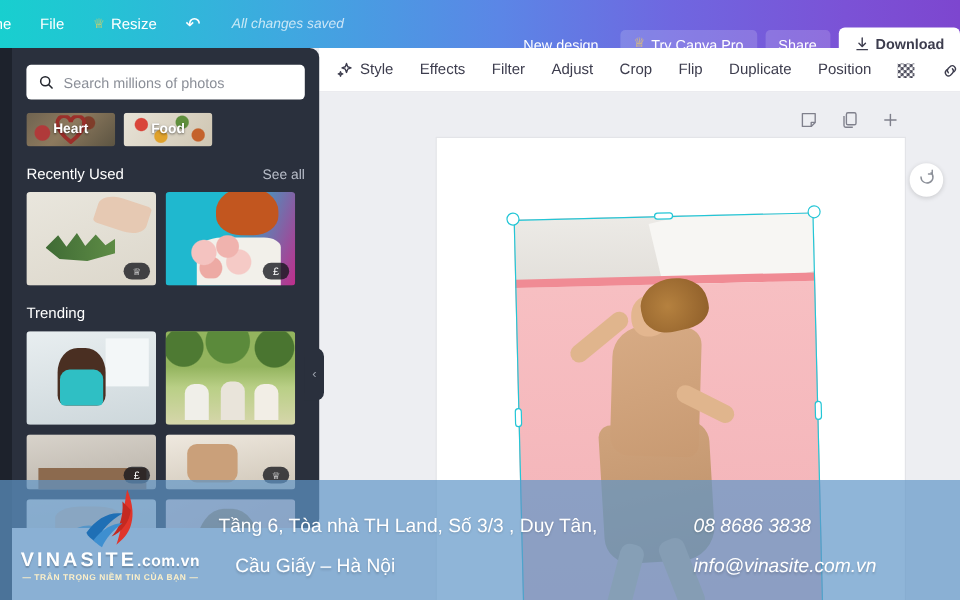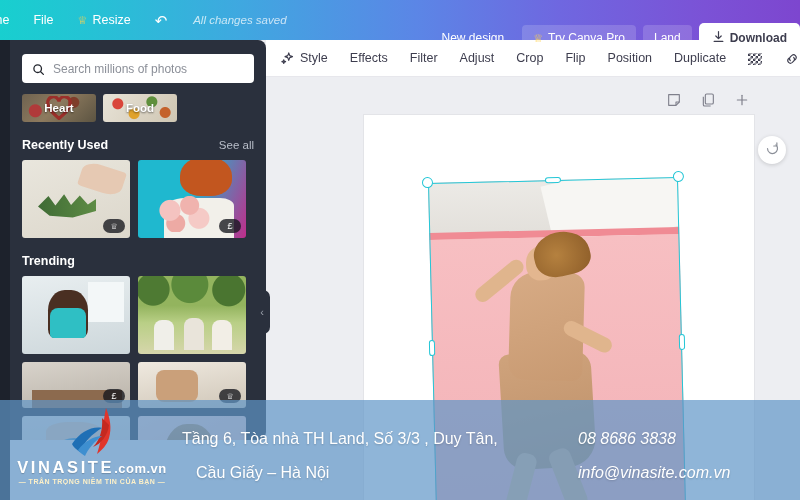--- a/index.html
+++ b/index.html
@@ -18,21 +18,21 @@
   }
   .tb-item{
     color:#ffffff;font-size:12.5px;display:flex;align-items:center;gap:5px;
     padding:0 12px;height:40px;white-space:nowrap;
   }
   .tb-item.first{padding-left:0;margin-left:-8px;}
   .tb-saved{color:rgba(255,255,255,.72);font-size:11.5px;font-style:italic;padding:0 14px;}
   .tb-spacer{flex:1;}
   .tb-btn{
     font-size:12px;color:#fff;border-radius:4px;padding:6px 11px;white-space:nowrap;
-    display:flex;align-items:center;gap:5px;margin-right:7px;margin-top:36px;
+    display:flex;align-items:flex-start;gap:5px;margin-right:7px;margin-top:36px;
   }
   .tb-btn.pro{background:rgba(255,255,255,.16);}
   .tb-btn.share{background:rgba(255,255,255,.16);}
   .tb-btn.download{
     background:#ffffff;color:#3d3d4e;font-weight:bold;margin-right:0;
     padding:7px 13px;border-radius:5px;
   }
   .tb-btn.plain{background:transparent;}
   .crown{font-size:11px;color:#ffd34d;line-height:1;}
   .undo-ico{font-size:15px;color:#fff;line-height:1;}
@@ -83,21 +83,21 @@
      radial-gradient(circle at 20% 35%,#d9453a 0 5px,transparent 6px),
      radial-gradient(circle at 42% 70%,#e0a22c 0 5px,transparent 6px),
      radial-gradient(circle at 66% 28%,#5f8f3c 0 5px,transparent 6px),
      radial-gradient(circle at 84% 66%,#c4622c 0 5px,transparent 6px),
      linear-gradient(120deg,#e7e2d6,#cfc6b3);}
 
   .sec-head{
     display:flex;align-items:baseline;justify-content:space-between;
     padding:16px 12px 8px 12px;
   }
-  .sec-title{color:#fff;font-size:12.5px;font-weight:bold;}
+  .sec-title{color:#fff;font-size:12.5px;font-weight:normal;}
   .sec-all{color:#b9bec9;font-size:11.5px;}
 
   .grid{display:flex;flex-wrap:wrap;gap:8px;padding:0 12px;}
   .thumb{
     width:108px;border-radius:3px;overflow:hidden;position:relative;flex:0 0 auto;
   }
   .badge{
     position:absolute;right:5px;bottom:5px;width:22px;height:14px;border-radius:7px;
     background:rgba(20,22,28,.78);display:flex;align-items:center;justify-content:center;
     color:#fff;font-size:9px;z-index:4;
@@ -284,21 +284,21 @@
     <div class="tb-saved">All changes saved</div>
     <div class="tb-spacer"></div>
     <div class="tb-btn plain">
       <span>New design</span>
     </div>
     <div class="tb-btn pro">
       <span class="crown">♕</span>
       <span>Try Canva Pro</span>
     </div>
     <div class="tb-btn share">
-      <span>Land</span>
+      <span>Share</span>
     </div>
     <div class="tb-btn download">
       <span>
         <svg width="13" height="13" viewBox="0 0 24 24" fill="none" stroke="#3d3d4e" stroke-width="2.2" stroke-linecap="round" stroke-linejoin="round">
           <path d="M12 3v12"></path>
             <path d="M7 11l5 5 5-5"></path>
             <path d="M4 21h16"></path>
         </svg>
       </span>
       <span>Download</span>
@@ -443,24 +443,24 @@
       <span>Adjust</span>
     </div>
     <div class="ed-item">
       <span>Crop</span>
     </div>
     <div class="ed-item">
       <span>Flip</span>
     </div>
     <div class="ed-spacer"></div>
     <div class="ed-item">
+      <span>Duplicate</span>
+    </div>
+    <div class="ed-item">
       <span>Position</span>
-    </div>
-    <div class="ed-item">
-      <span>Duplicate</span>
     </div>
     <div class="ed-item">
       <span class="checker"></span>
     </div>
     <div class="ed-item">
       <span class="ed-ico">
         <svg width="16" height="16" viewBox="0 0 24 24" fill="none" stroke="#3d3d4e" stroke-width="1.7" stroke-linecap="round">
           <path d="M9.5 14.5a4 4 0 010-5.6l2.4-2.4a4 4 0 015.6 5.6l-1.1 1.1"></path>
           <path d="M14.5 9.5a4 4 0 010 5.6l-2.4 2.4a4 4 0 01-5.6-5.6l1.1-1.1"></path>
         </svg>

